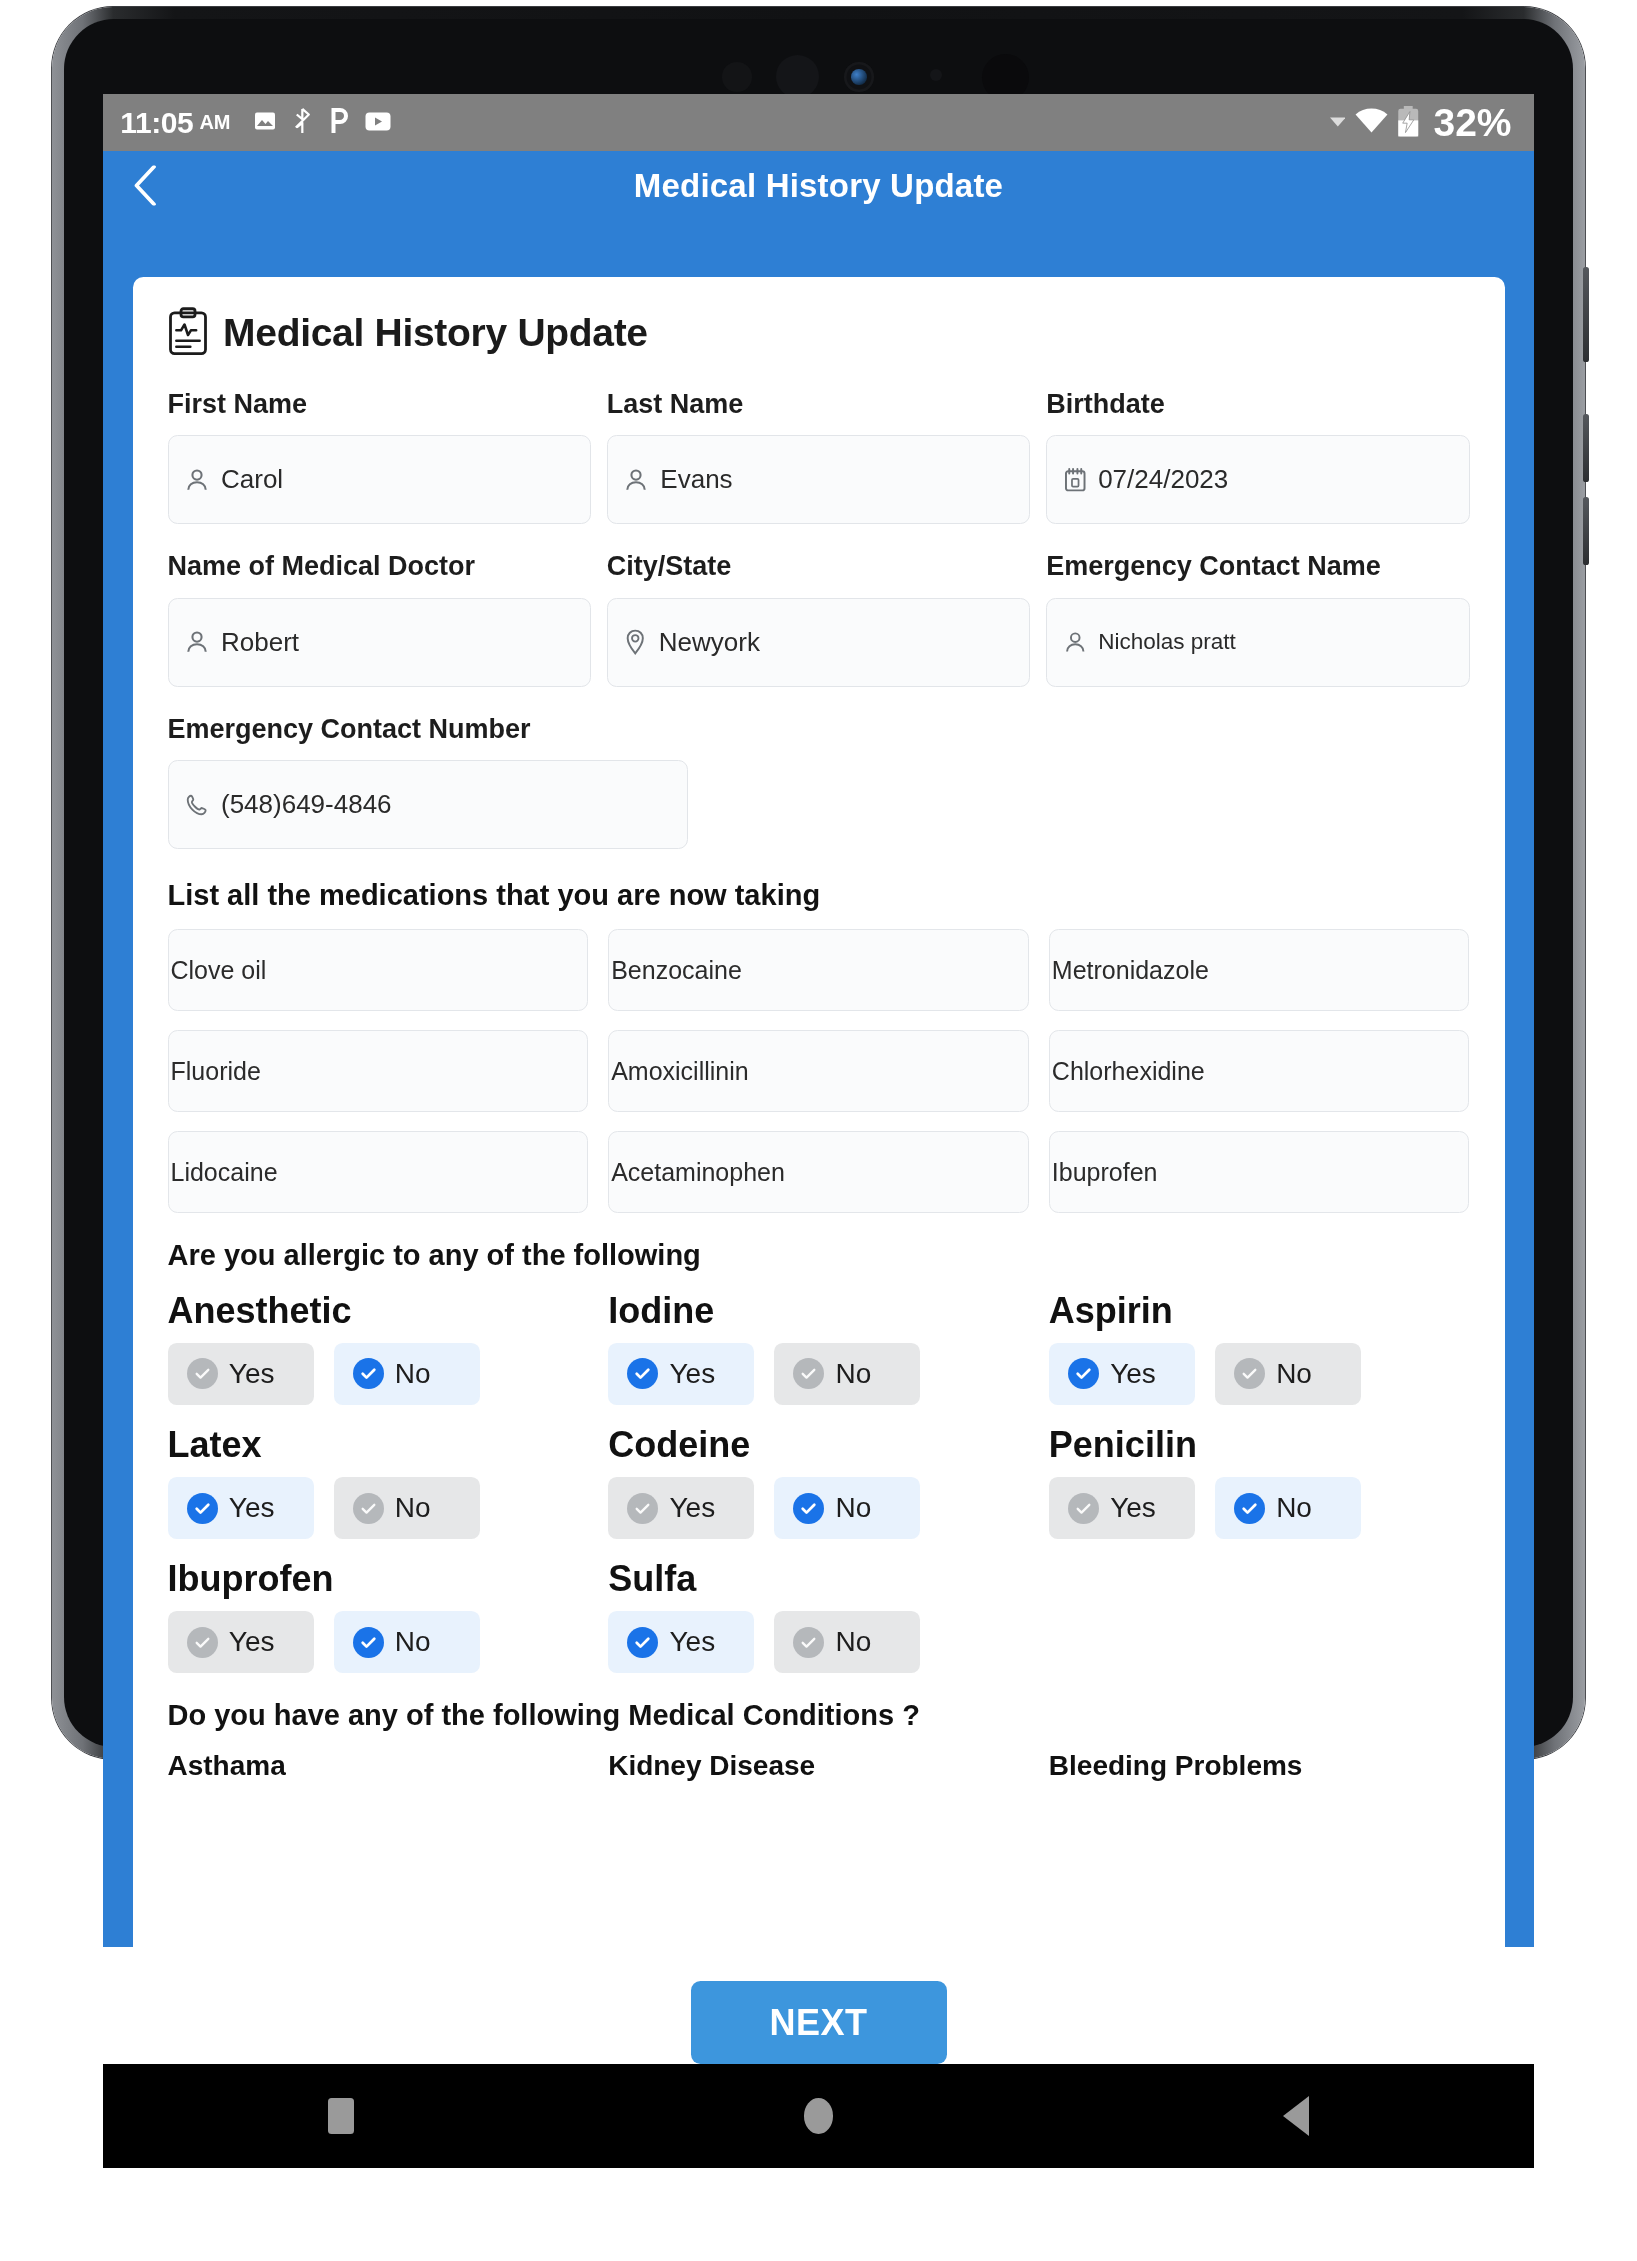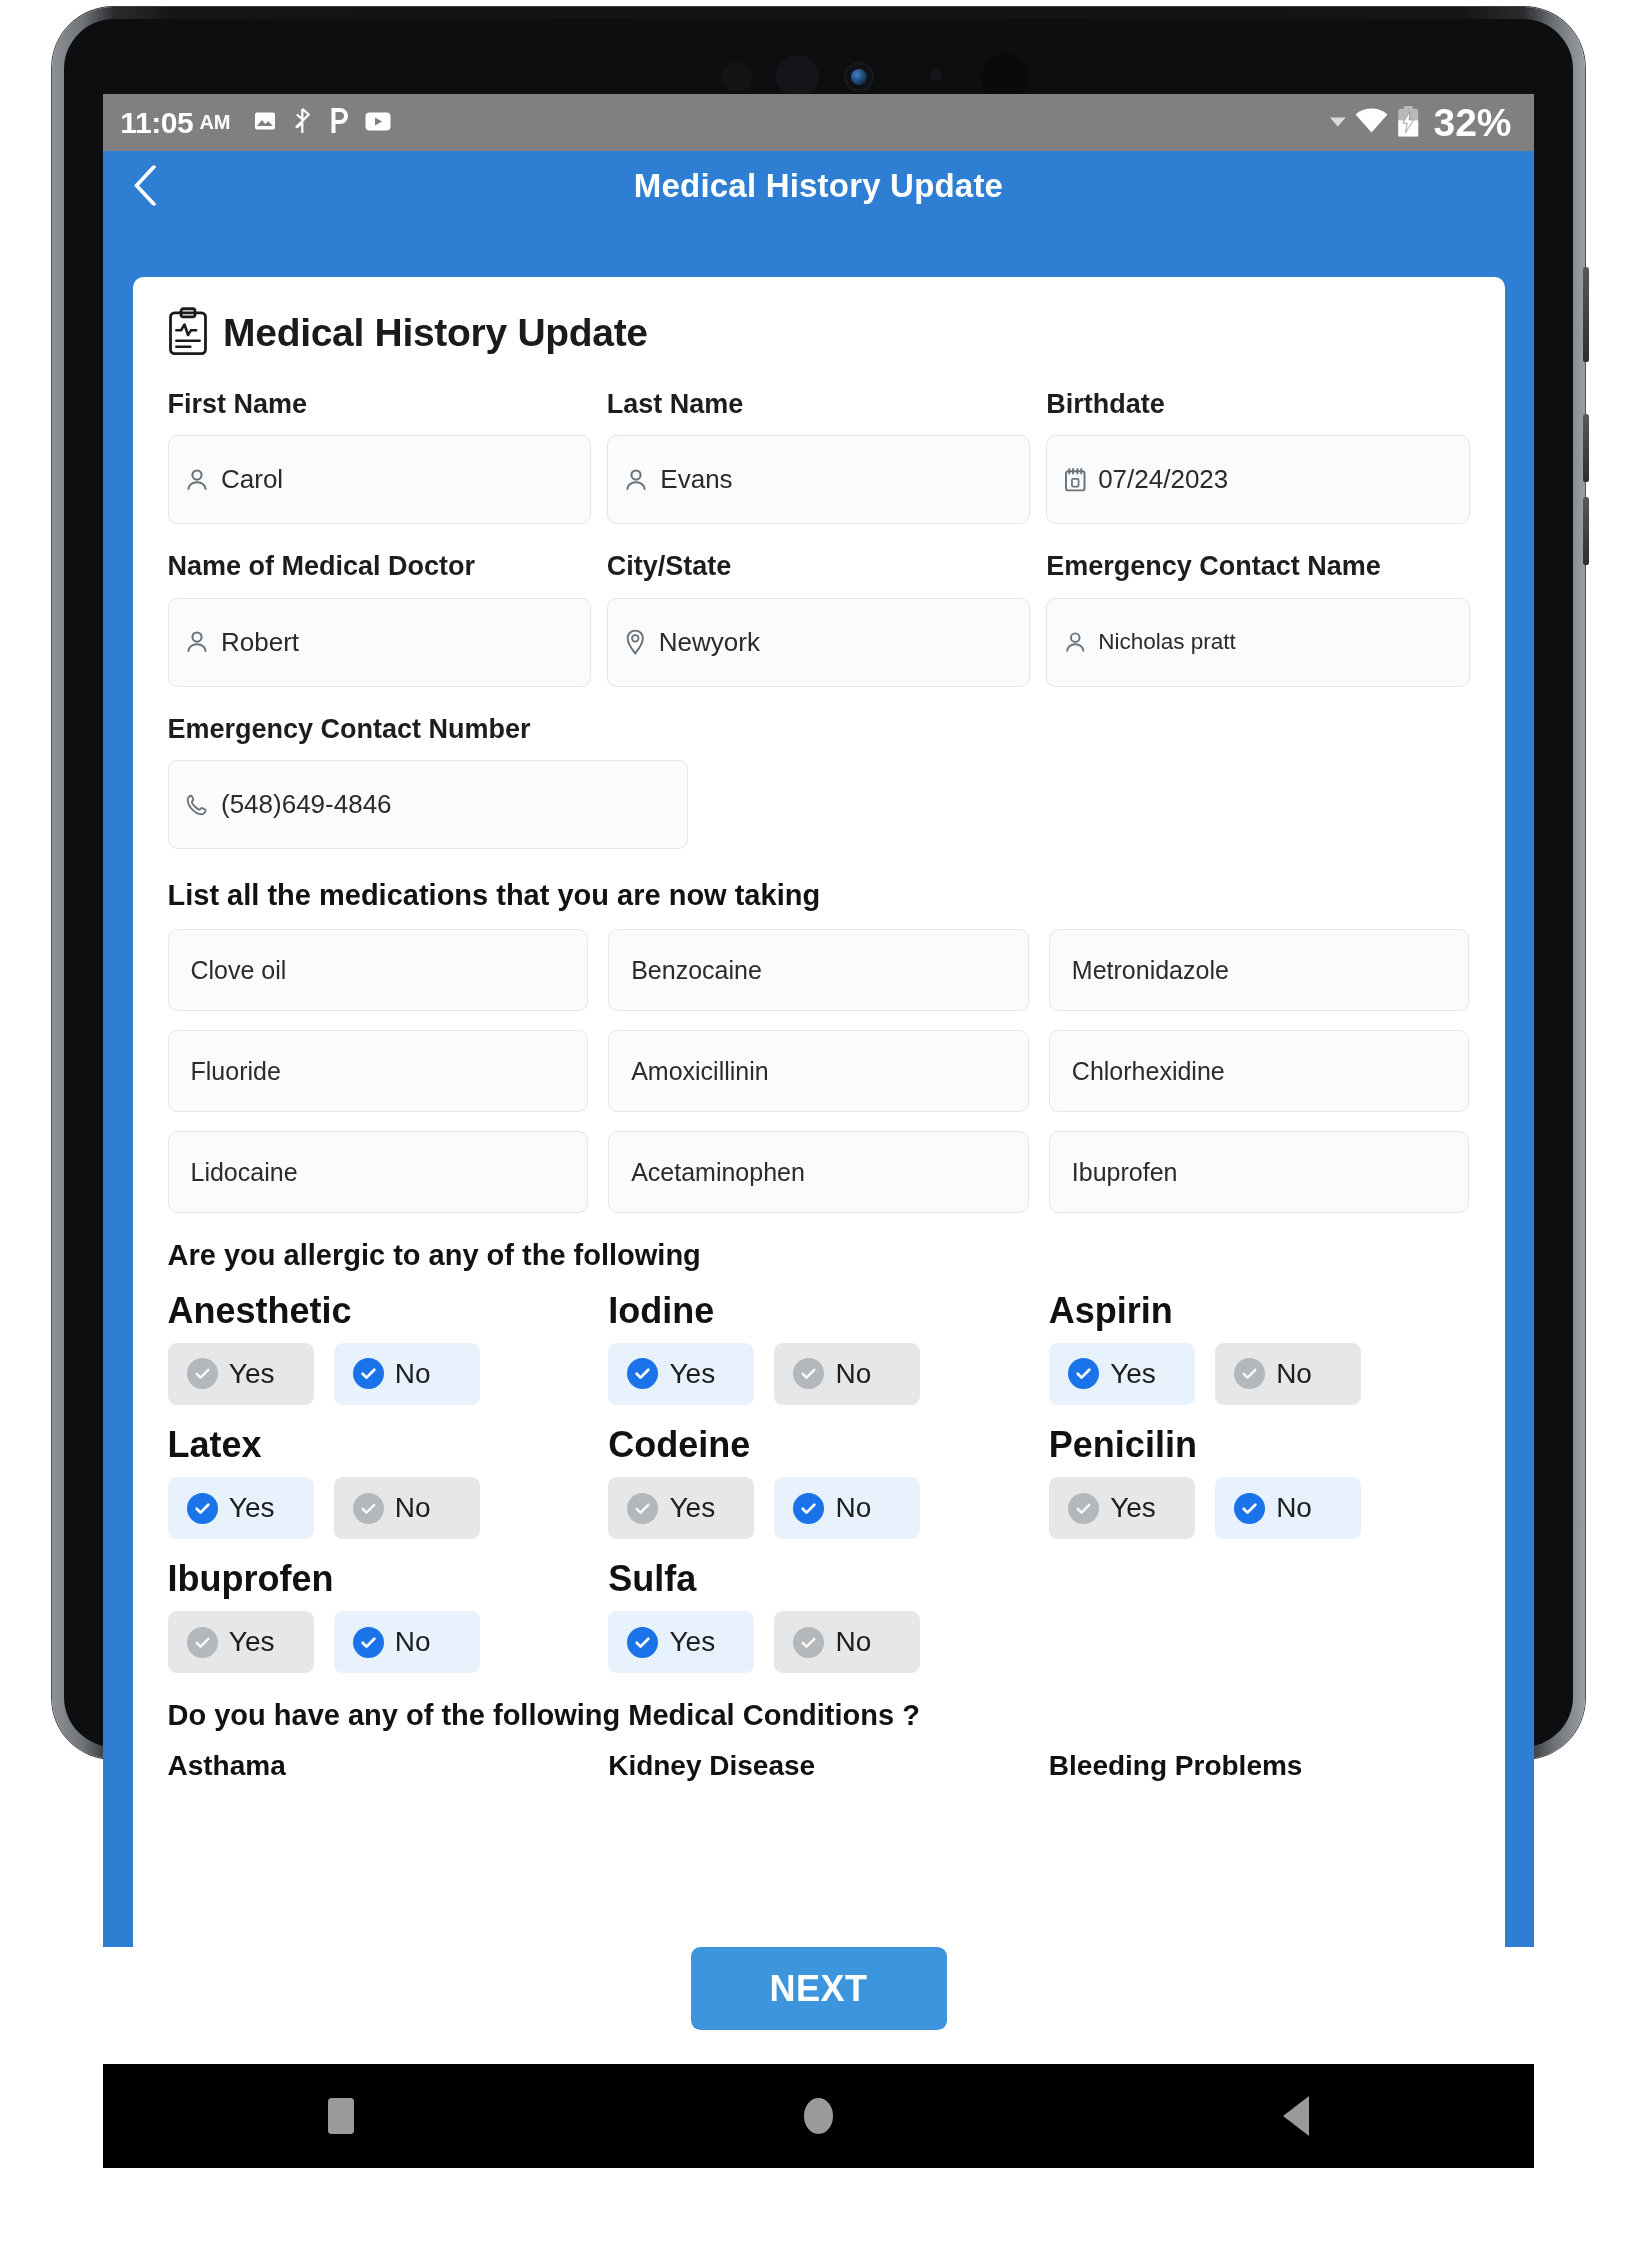--- a/index.html
+++ b/index.html
@@ -95,21 +95,21 @@
   .fvalue.sm { font-size:22.5px; }
   .icon-gray { color:#6d7277; display:flex; align-items:center; }
 
   .section-title {
     font-size:29px; font-weight:600; color:#121212; margin:29.5px 0 17.3px 0;
   }
   .section-title.tight { margin-top:26px; }
 
   .med-box {
     height:82px; background:#fafbfc; border:1.4px solid #e3e6ea; border-radius:9.5px;
-    display:flex; align-items:center; padding:0 22px;
+    display:flex; align-items:center; padding:0 2px;
     font-size:25px; color:#2b2b2b;
   }
   .med-grid { display:grid; grid-template-columns:1fr 1fr 1fr; gap:19px 20px; }
 
   
   .allergy-grid { display:grid; grid-template-columns:1fr 1fr 1fr; column-gap:20px; row-gap:19px; }
   .allergy-name { font-size:36px; font-weight:700; color:#111; margin-bottom:11.3px; }
   .yn-row { display:flex; gap:20px; }
   .yn {
     flex:0 0 auto; min-width:146px; height:62px; border-radius:8.7px;
@@ -122,21 +122,21 @@
   .check.on  { background:#1a73e8; }
   .check.off { background:#b5b8bb; }
   .check svg { display:block; }
 
   .cond-grid { display:grid; grid-template-columns:1fr 1fr 1fr; column-gap:20px; }
   .cond-name { font-size:28px; font-weight:700; color:#111; }
 
   
   .footer {
     position:absolute; left:0; right:0; bottom:104px; height:117px;
-    background:#ffffff; display:flex; align-items:flex-start; justify-content:center;
+    background:#ffffff; display:flex; align-items:flex-end; justify-content:center;
   }
   .next-btn {
     width:256px; height:83px; background:#3d96dd; border-radius:9.5px; border:none;
     color:#ffffff; font-size:36px; font-weight:700; letter-spacing:0.5px;
     font-family:"Liberation Sans", sans-serif; cursor:pointer;
   }
 
   
   .navbar {
     position:absolute; left:0; right:0; bottom:0; height:104px;

